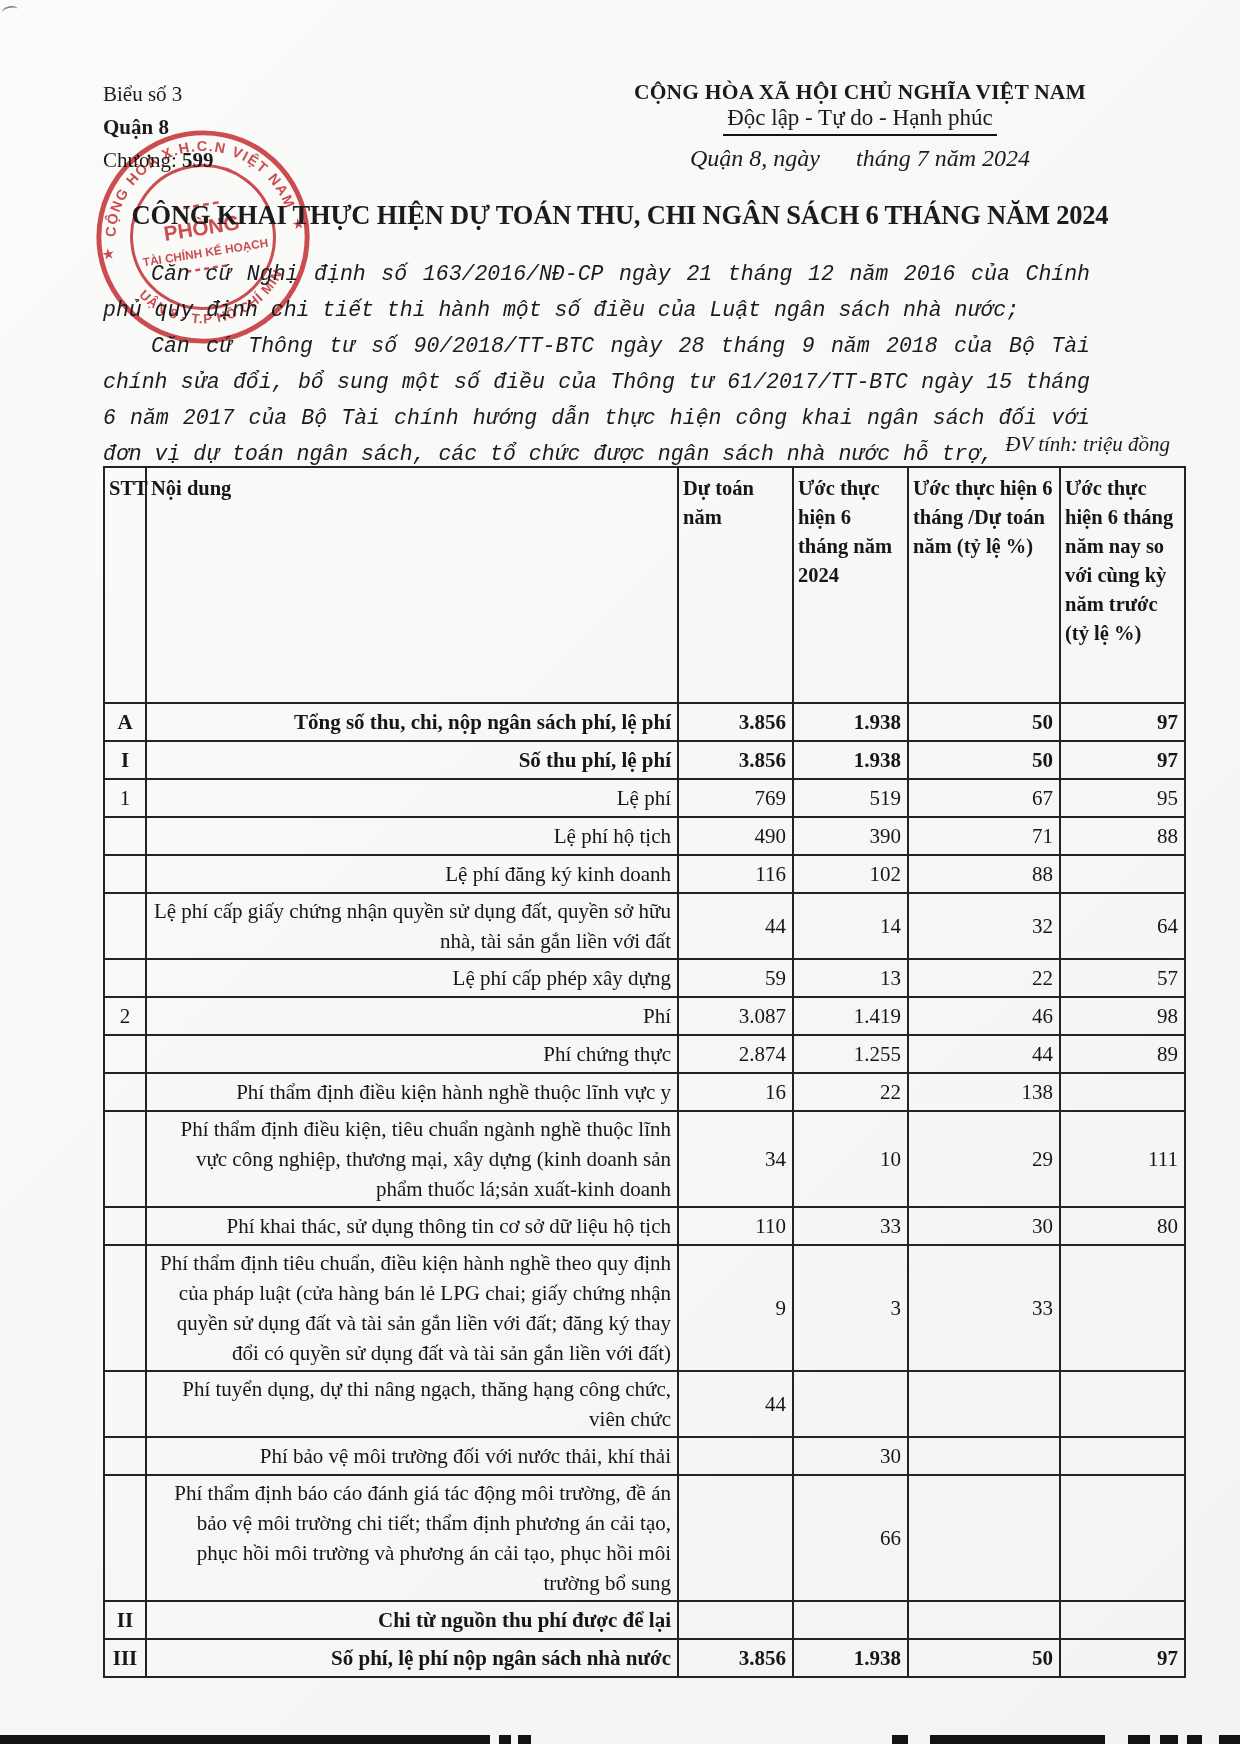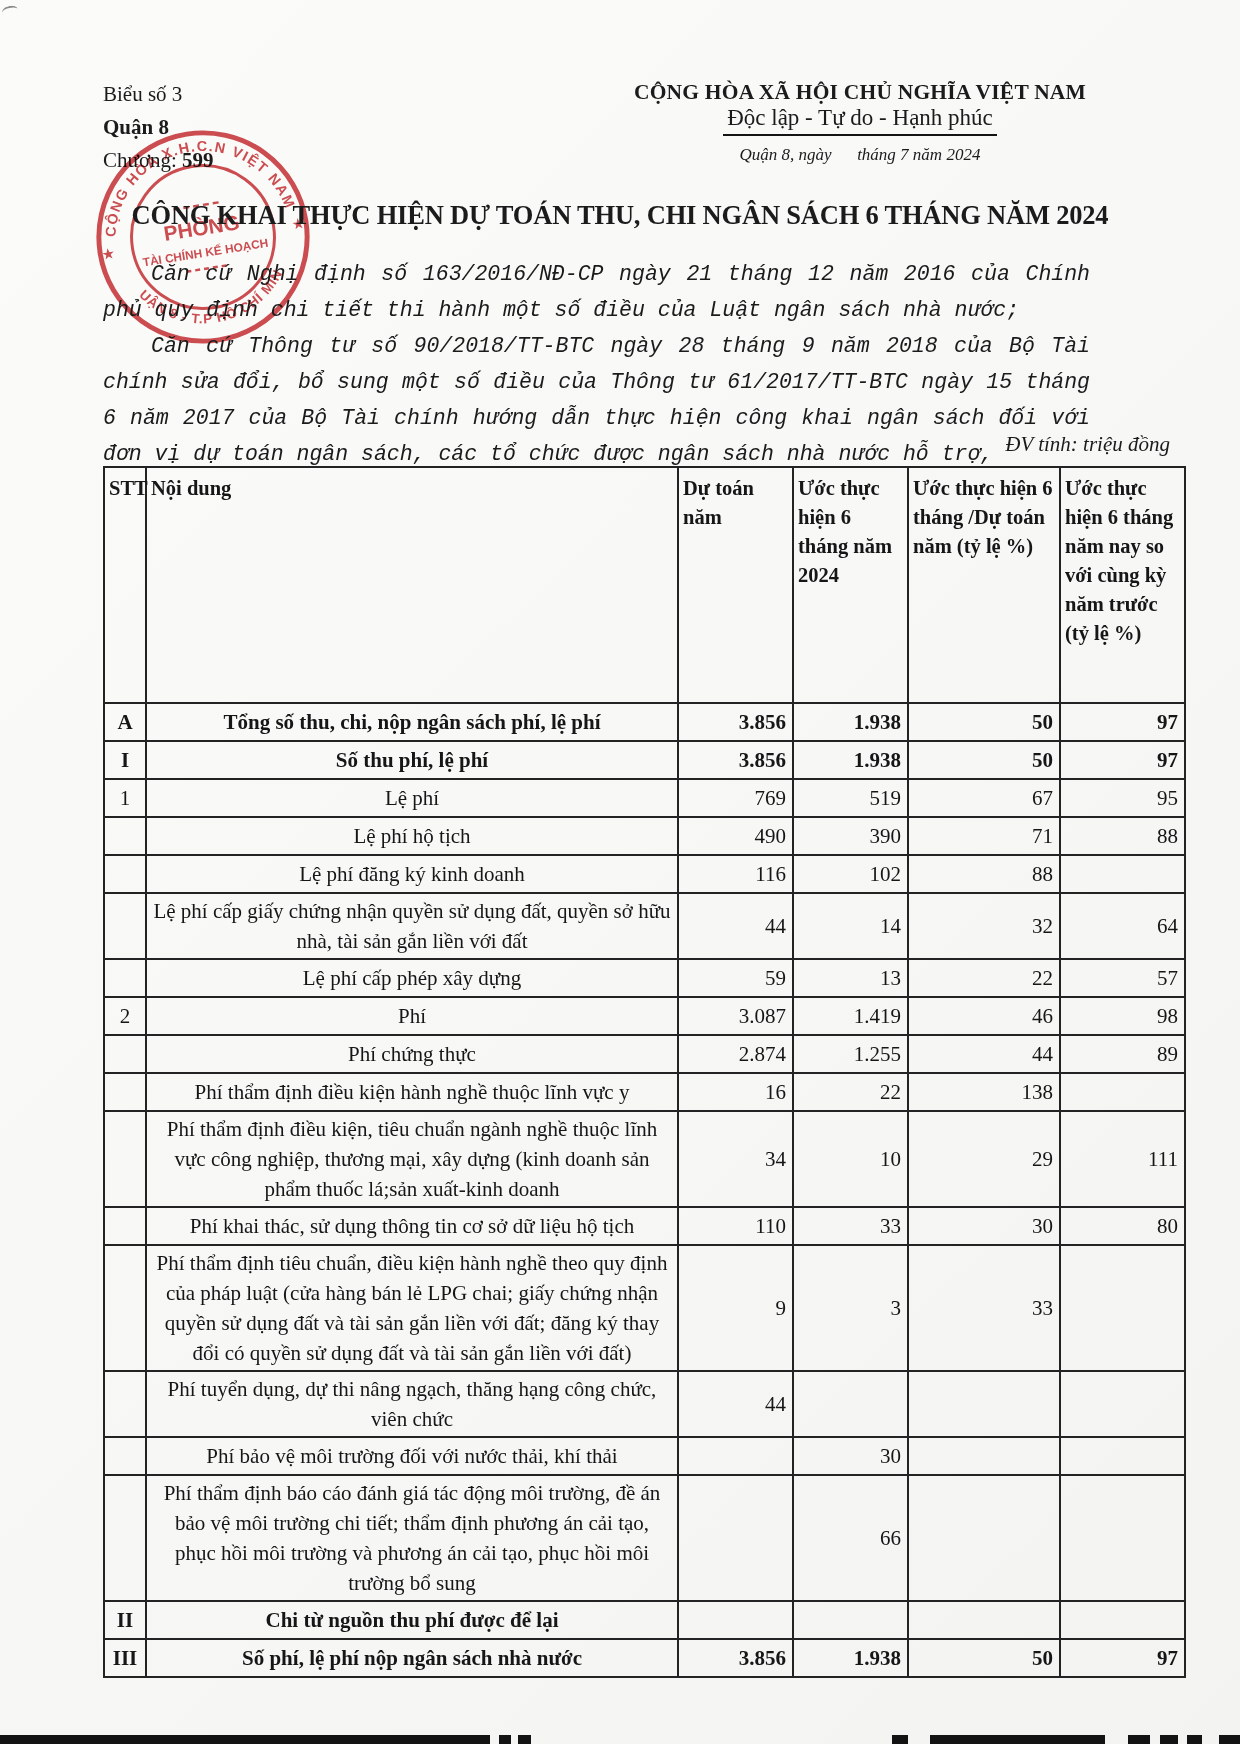--- a/index.html
+++ b/index.html
@@ -10,40 +10,40 @@
     font-family:"Liberation Serif","DejaVu Serif",serif;
   }
   
   .corner{position:absolute;left:103px;top:78px;font-size:21px;line-height:33px;}
   .corner .b{font-weight:700;}
   
   .national{position:absolute;left:590px;top:80px;width:540px;text-align:center;}
   .nat1{font-weight:700;font-size:21.5px;letter-spacing:.2px;}
   .nat2{display:inline-block;font-weight:400;font-size:23px;
         border-bottom:2px solid #141414;padding:0 4px 3px 4px;}
-  .nat3{font-style:italic;font-size:17px;margin-top:9px;white-space:pre;}
+  .nat3{font-style:italic;font-size:24px;margin-top:9px;white-space:pre;}
   
   .title{position:absolute;left:0;top:200px;width:1240px;text-align:center;
          font-weight:700;font-size:26.5px;letter-spacing:-.2px;}
   
   .preamble{position:absolute;left:103px;top:256px;width:987px;
             font-style:italic;font-size:21.5px;line-height:36px;text-align:justify;}
   .preamble p{margin:0;text-indent:48px;font-family:Liberation Mono, monospace;}
   
   .unit{position:absolute;left:103px;top:432px;width:1067px;text-align:right;
         font-style:italic;font-size:21px;}
   
   table.budget{position:absolute;left:103px;top:466px;width:1081px;
     border-collapse:collapse;table-layout:fixed;font-size:21px;color:#161616;}
   table.budget th,table.budget td{border:2px solid #232323;}
   table.budget th{vertical-align:top;padding:6px 4px 4px 4px;font-weight:700;
     font-size:20.5px;line-height:29px;text-align:left;height:224px;}
   table.budget td{padding:2px 6px;line-height:30px;vertical-align:middle;}
   td.c-stt{text-align:center;height:32px;}
-  td.c-label{text-align:center;padding-left:8px;}
+  td.c-label{text-align:right;padding-left:8px;}
   td.c-num{text-align:right;padding-right:11px;}
   tr.bold td{font-weight:700;}
   
   .stamp{position:absolute;left:84px;top:118px;width:238px;height:238px;
          transform:rotate(-9deg);opacity:.82;mix-blend-mode:multiply;}
   
   .artifact-bar{position:absolute;background:#131313;height:9px;top:1735px;}
   .pen-mark{position:absolute;left:2px;top:6px;width:16px;height:8px;
     border-top:2px solid #8a8a8a;border-radius:50% 50% 0 0;transform:rotate(-12deg);}
 </style>

